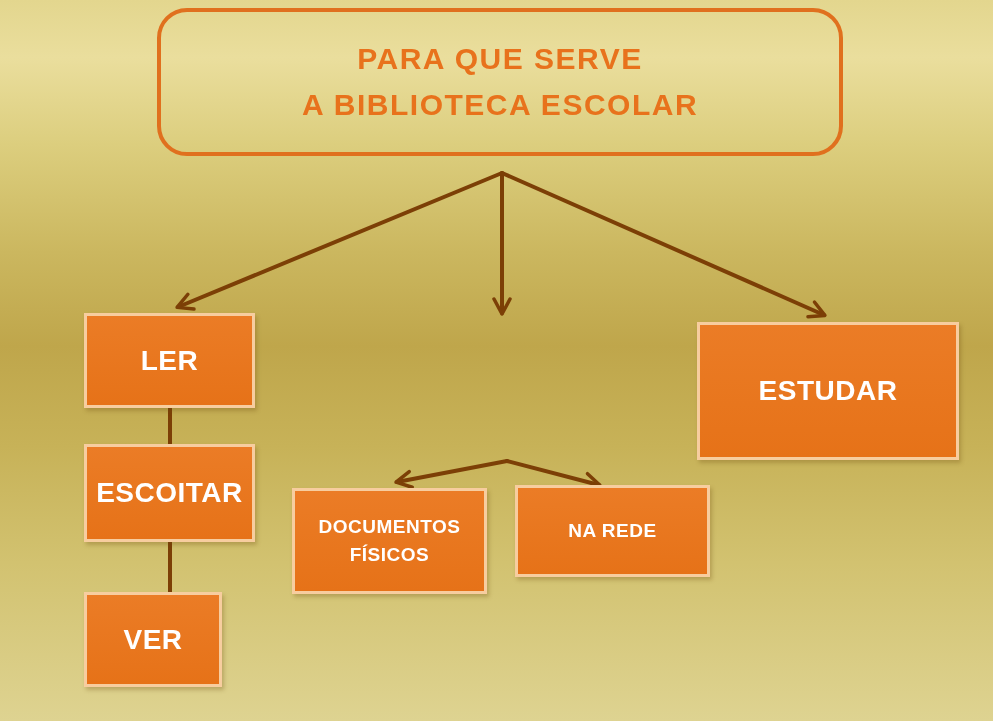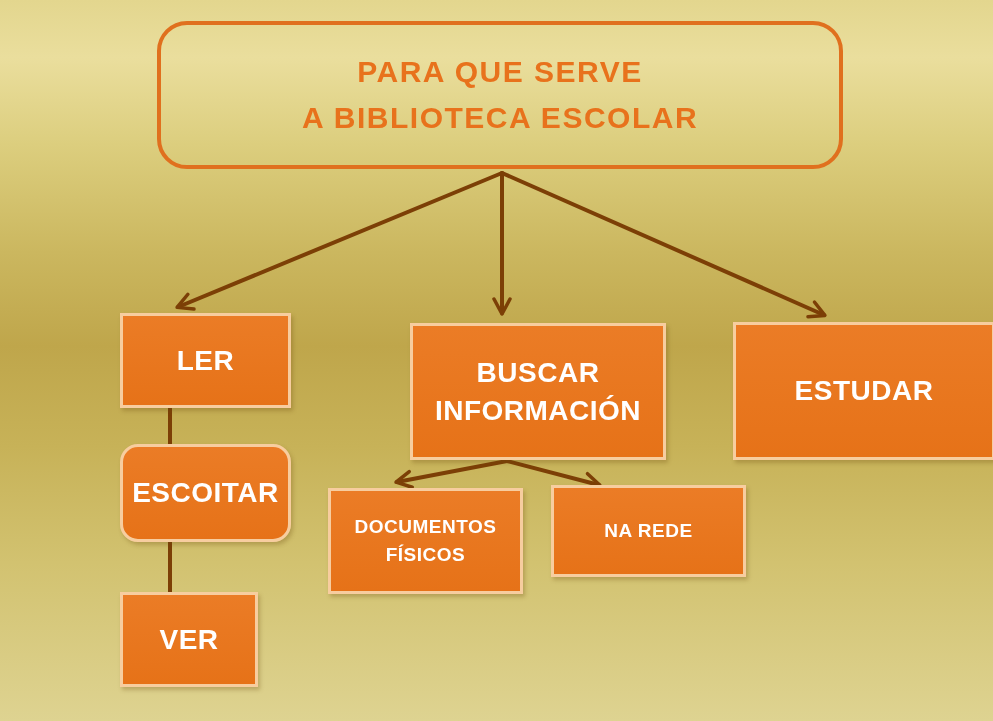--- a/index.html
+++ b/index.html
@@ -36,21 +36,21 @@
   }
   .edge {
     stroke: #7C3F06;
     stroke-width: 4;
     fill: none;
     stroke-linecap: round;
   }
   .title-box {
     position: absolute;
     left: 157px;
-    top: 21px;
+    top: 8px;
     width: 686px;
     height: 148px;
     box-sizing: border-box;
     border: 4px solid #E0701E;
     border-radius: 30px;
     display: flex;
     align-items: center;
     justify-content: center;
   }
   .title-text {
@@ -64,21 +64,20 @@
   }
   .node {
     position: absolute;
     box-sizing: border-box;
     background: linear-gradient(180deg, #EB7C26 0%, #E67218 100%);
     border: 3px solid #F7CD9F;
     box-shadow: 2px 3px 4px rgba(110, 75, 15, 0.30);
     display: flex;
     align-items: center;
     justify-content: center;
-    margin-left: 36px;
   }
   .node-label {
     color: #FFFFFF;
     font-weight: bold;
     font-size: 28px;
     line-height: 1.35;
     text-align: center;
     white-space: pre-line;
     letter-spacing: 0.5px;
   }
@@ -109,30 +108,26 @@
 
   <div class="title-box">
     <div class="title-text">PARA QUE SERVE
 A BIBLIOTECA ESCOLAR</div>
   </div>
 
   <div class="node" style="left:84px; top:313px; width:171px; height:95px;">
     <span class="node-label">LER</span>
   </div>
 
-  <div class="node" style="left:374px; top:323px; width:256px; height:137px;">
-    <span class="node-label">BUSCAR
-INFORMACIÓN</span>
-  </div>
 
   <div class="node" style="left:697px; top:322px; width:262px; height:138px;">
     <span class="node-label">ESTUDAR</span>
   </div>
 
-  <div class="node" style="left:84px; top:444px; width:171px; height:98px;border-radius:18px;">
+  <div class="node" style="left:84px; top:444px; width:171px; height:98px;">
     <span class="node-label">ESCOITAR</span>
   </div>
 
   <div class="node" style="left:84px; top:592px; width:138px; height:95px;">
     <span class="node-label">VER</span>
   </div>
 
   <div class="node" style="left:292px; top:488px; width:195px; height:106px;">
     <span class="node-label small">DOCUMENTOS
 FÍSICOS</span>

